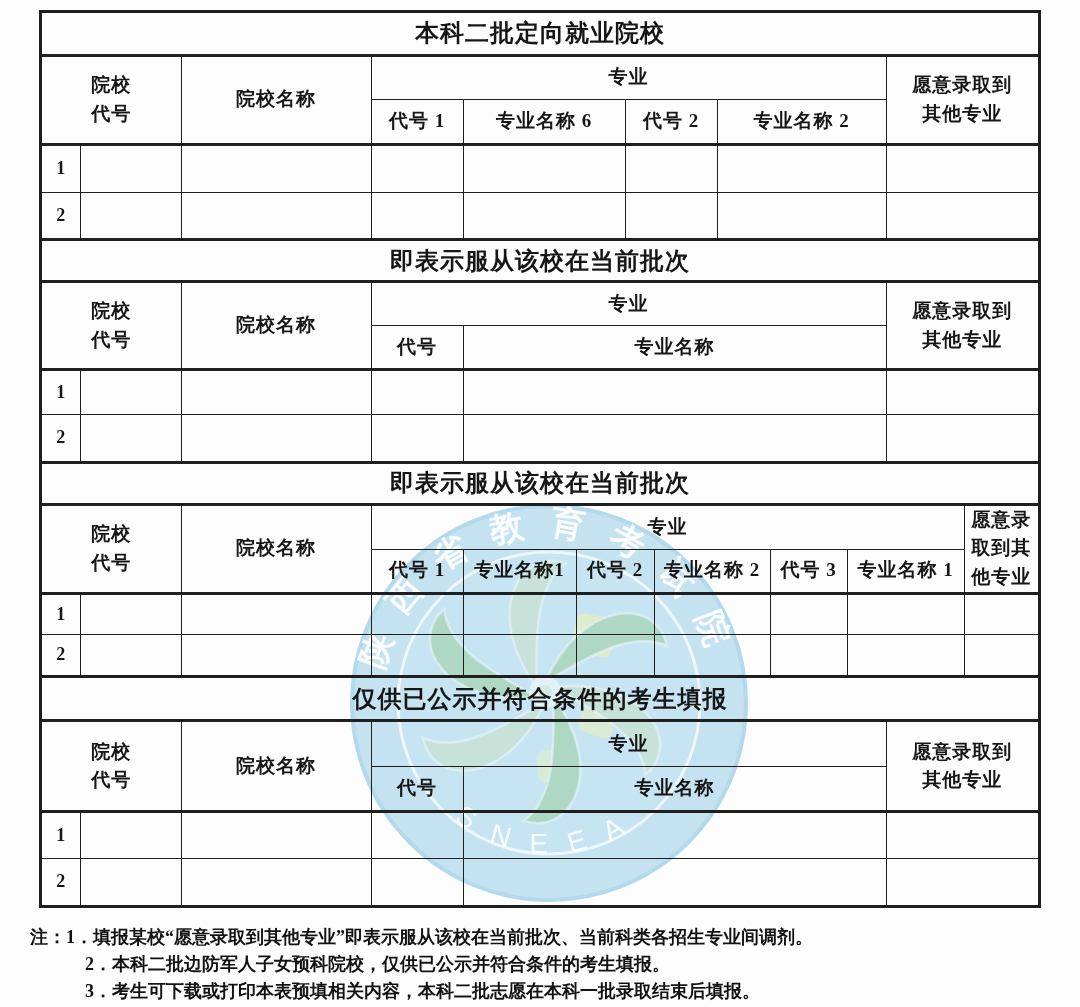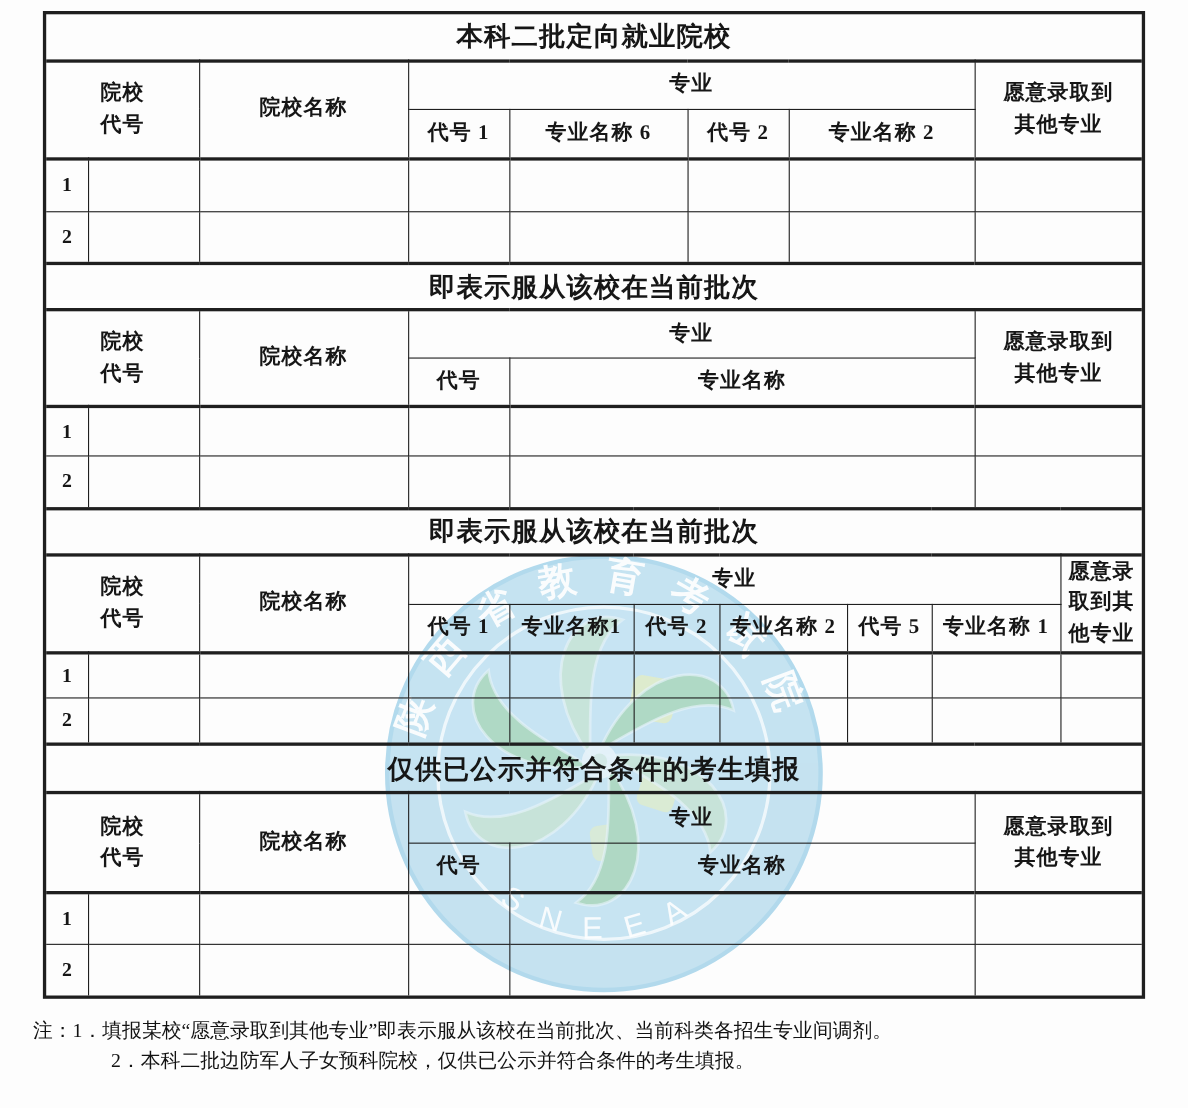--- a/index.html
+++ b/index.html
@@ -76,26 +76,26 @@
     font-weight: 700;
   }
 
   
   .notes {
     position: absolute;
     left: 30px; top: 924px;
     width: 1030px;
     z-index: 2;
     font-size: 18px;
-    font-weight: 400;
+    font-weight: 700;
     line-height: 27px;
     color: #121212;
   }
   .note-line { white-space: nowrap; }
-  .note-line.rest { margin-left: 71px; }
+  .note-line.rest { margin-left: 55px; }
 </style>
 </head>
 <body>
 
 <div class="watermark">
   <svg width="430" height="430" viewBox="0 0 430 430">
     <circle cx="215" cy="215" r="197" fill="#b9ddee" opacity="0.82" stroke="#a2d2e9" stroke-width="4"></circle>
     <circle cx="215" cy="215" r="151" fill="#c9e6f4" opacity="0.55"></circle>
     <circle cx="215" cy="215" r="151" fill="none" stroke="#ffffff" stroke-width="3" opacity="0.7"></circle>
 
@@ -250,21 +250,21 @@
       <td colspan="6" class="hdr">专业</td>
       <td rowspan="2" class="hdr pre thick-bottom e-r">愿意录
 取到其
 他专业</td>
     </tr>
     <tr style="height:44px">
       <td class="hdr thick-bottom">代号 1</td>
       <td class="hdr thick-bottom">专业名称1</td>
       <td class="hdr thick-bottom">代号 2</td>
       <td class="hdr thick-bottom">专业名称 2</td>
-      <td class="hdr thick-bottom">代号 5</td>
+      <td class="hdr thick-bottom">代号 3</td>
       <td class="hdr thick-bottom">专业名称 1</td>
     </tr>
     <tr style="height:41px">
       <td class="rownum e-l">1</td>
       <td></td>
       <td></td>
       <td></td>
       <td></td>
       <td></td>
       <td></td>
@@ -332,13 +332,16 @@
     </table>
 </div>
 
 <div class="notes">
   <div class="note-line first">
     <span>注：</span><span>1．填报某校“愿意录取到其他专业”即表示服从该校在当前批次、当前科类各招生专业间调剂。</span>
   </div>
   <div class="note-line rest">
     <span>2．本科二批边防军人子女预科院校，仅供已公示并符合条件的考生填报。</span>
   </div>
+  <div class="note-line rest">
+    <span>3．考生可下载或打印本表预填相关内容，本科二批志愿在本科一批录取结束后填报。</span>
+  </div>
 </div>
 
 </body></html>

